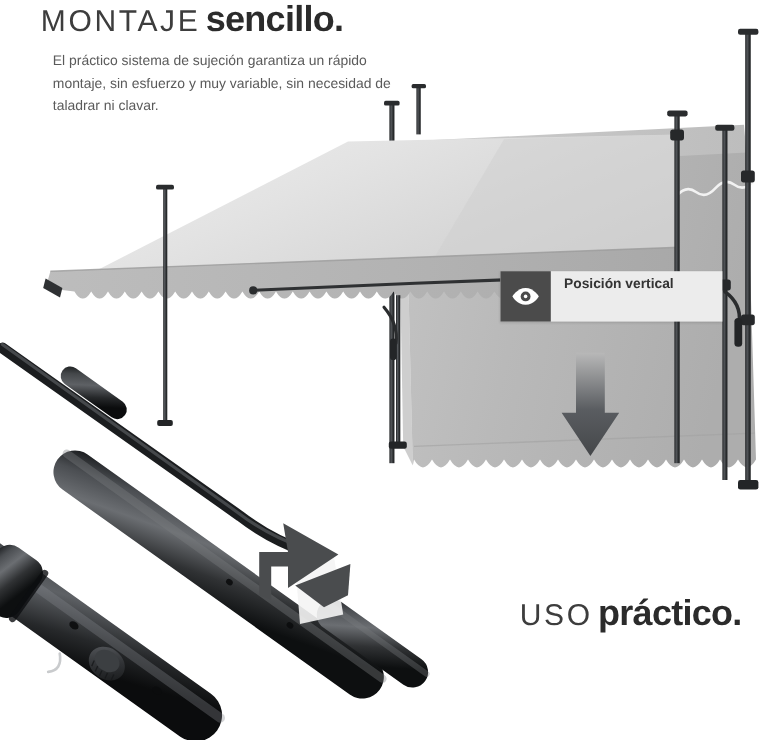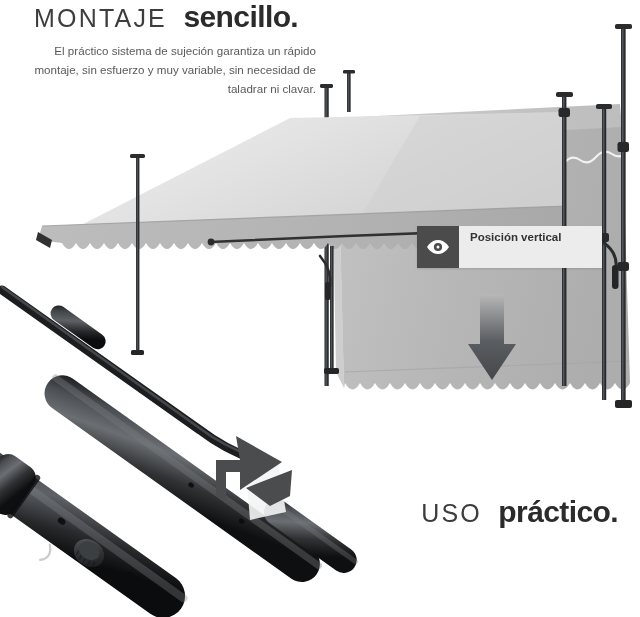--- a/index.html
+++ b/index.html
@@ -27,32 +27,31 @@
     font-size: 25px;
     font-weight: 300;
     letter-spacing: 2.2px;
     color: #3d3d3d;
   }
   .headline .bold {
     font-size: 30px;
     font-weight: 700;
     letter-spacing: -0.6px;
     color: #2b2b2b;
-    margin-left: 12px;
   }
   .bodytext {
     position: absolute;
     font-size: 11.6px;
     line-height: 1.62;
     color: #5a5a5a;
     font-weight: 400;
   }
 
   #head-montaje { left: 34px; top: 2px; }
-  #body-montaje { left: 26px; top: 42px; width: 290px; text-align: right; }
+  #body-montaje { left: 44px; top: 42px; width: 290px; text-align: left; }
 
   #head-uso { right: 22px; top: 497px; text-align: right; }
   #body-uso { right: 22px; top: 540px; width: 300px; text-align: right; }
 
   
   #badge {
     position: absolute;
     left: 417px;
     top: 226px;
     display: flex;

